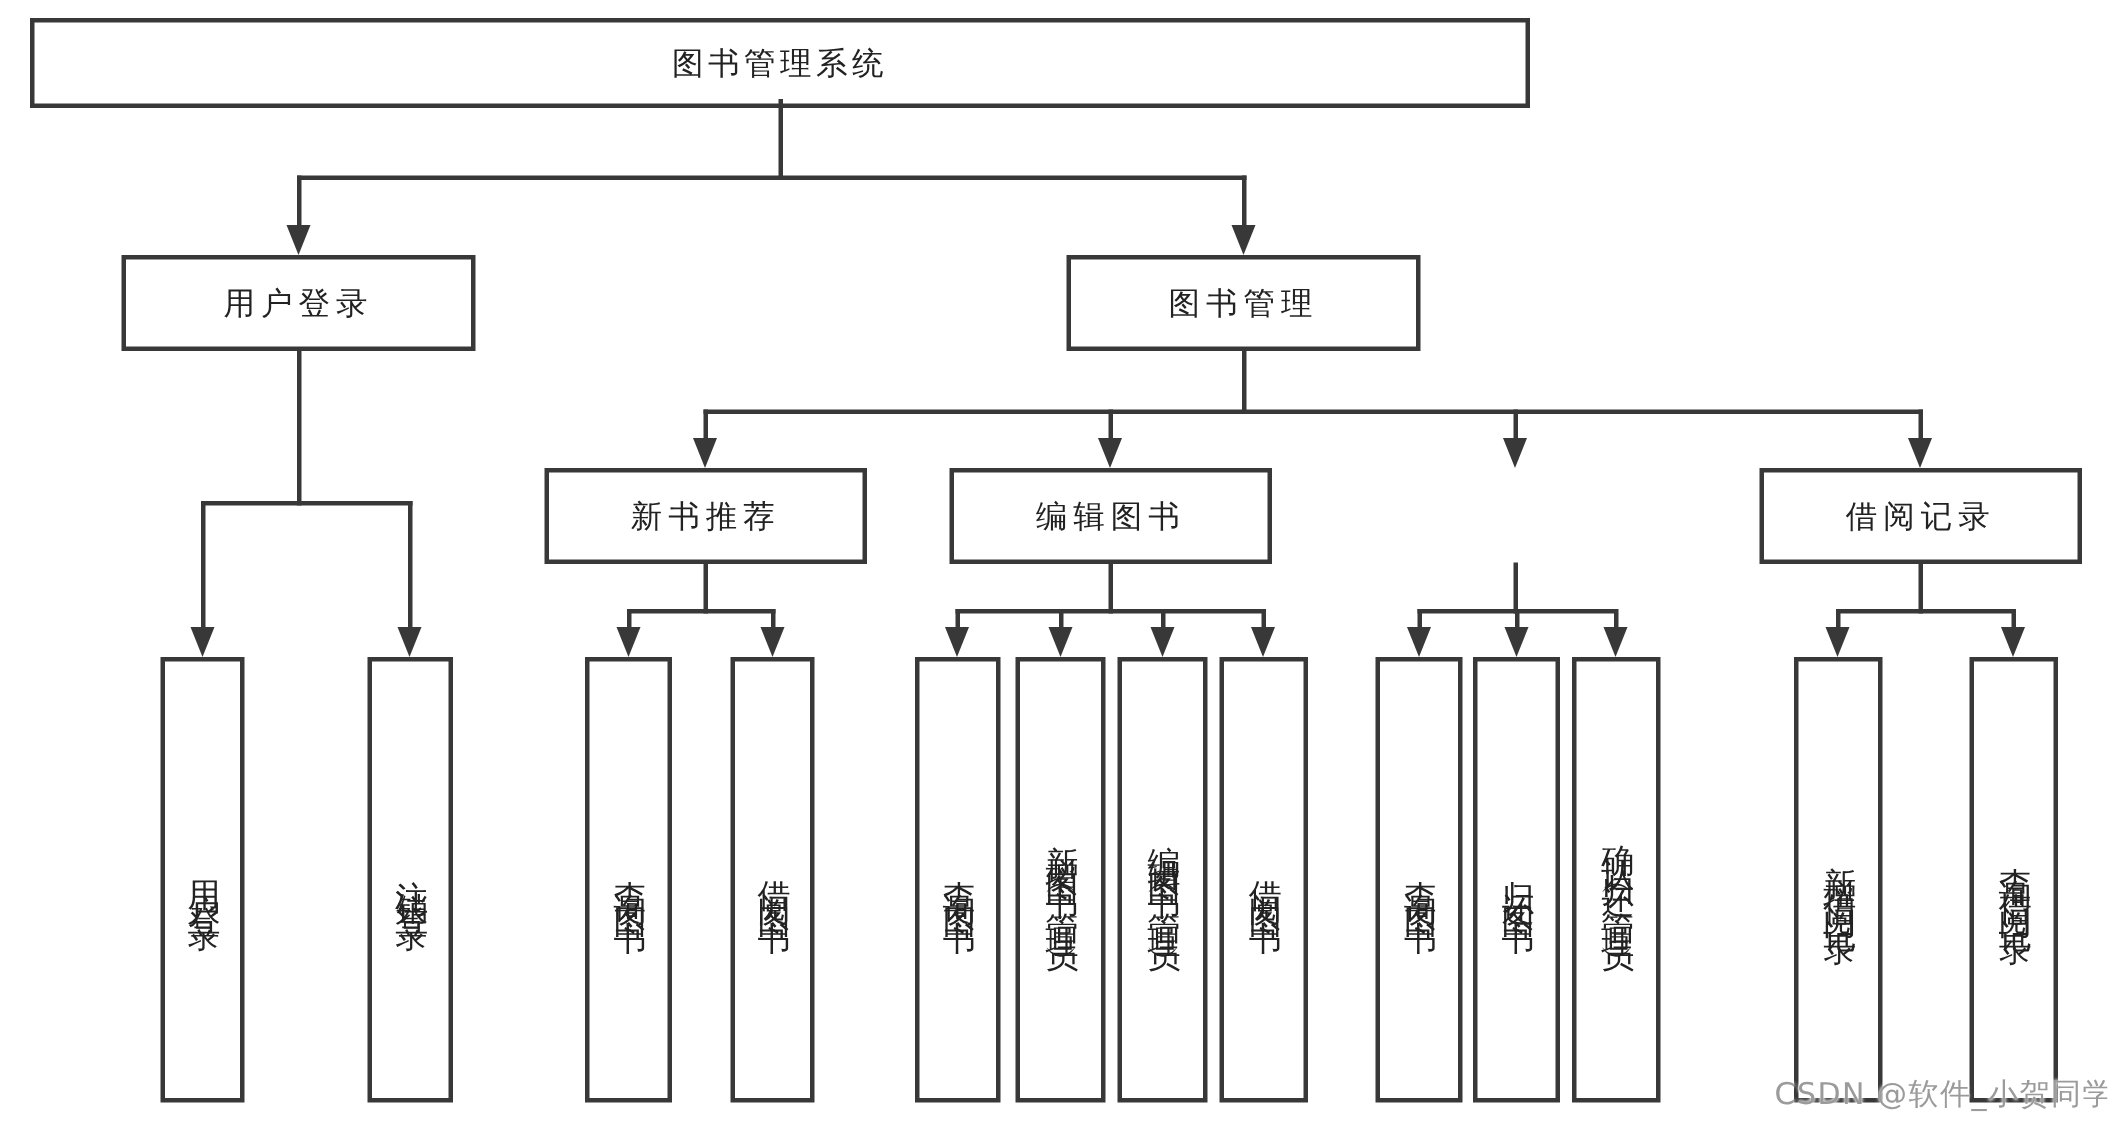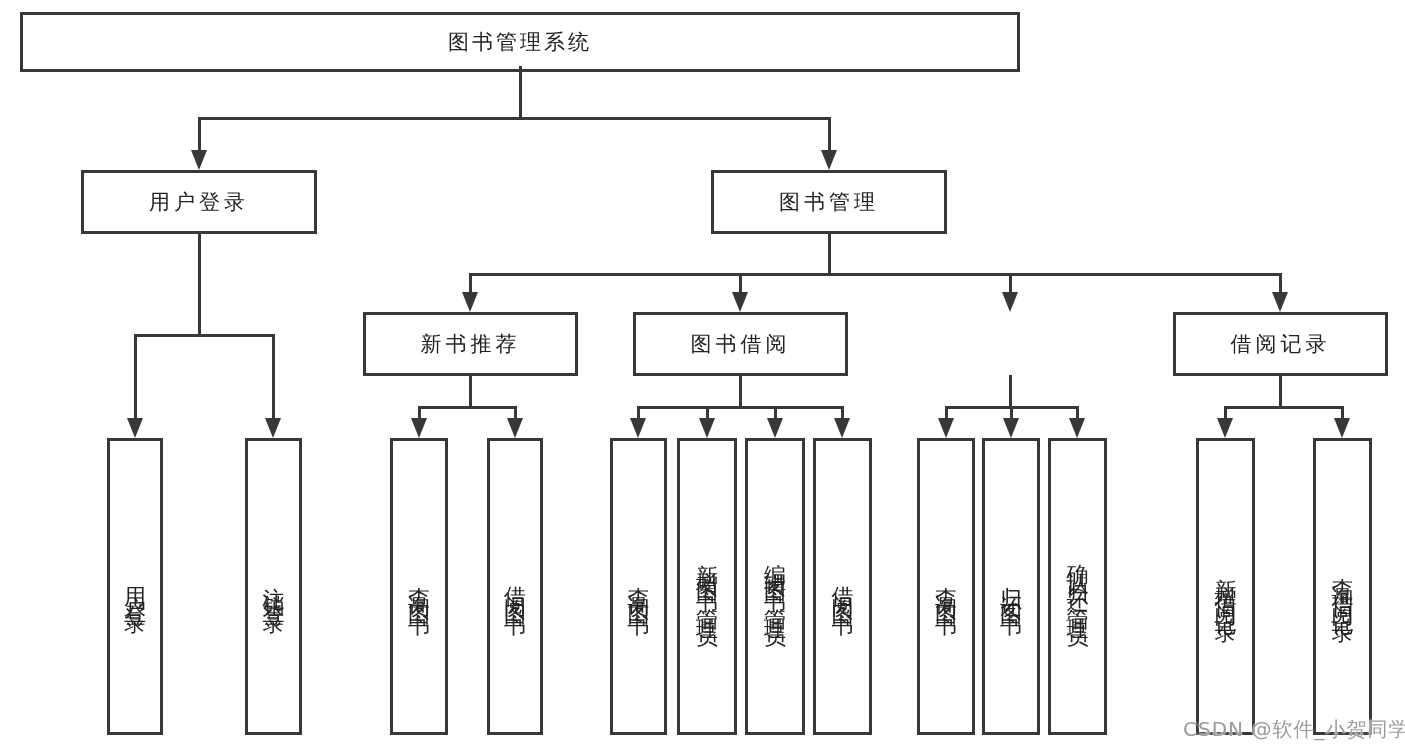--- a/index.html
+++ b/index.html
@@ -61,21 +61,21 @@
 <div class="canvas">
 
   <div class="node root-node" style="left:20px;top:12px;width:1000px;height:60px;">图书管理系统</div>
 
   <div class="node branch-node" style="left:81px;top:170px;width:236px;height:64px;">用户登录</div>
 
   <div class="node branch-node" style="left:711px;top:170px;width:236px;height:64px;">图书管理</div>
 
   <div class="node branch-node" style="left:363px;top:312px;width:215px;height:64px;">新书推荐</div>
 
-  <div class="node branch-node" style="left:633px;top:312px;width:215px;height:64px;">图书借阅</div>
+  <div class="node branch-node" style="left:633px;top:312px;width:215px;height:64px;">编辑图书</div>
 
 
   <div class="node branch-node" style="left:1173px;top:312px;width:215px;height:64px;">借阅记录</div>
 
   <div class="node leaf-node" style="left:107px;top:438px;width:56px;height:297px;">
     <span class="vtext">用户登录</span>
     </div>
 
   <div class="node leaf-node" style="left:245px;top:438px;width:57px;height:297px;">
     <span class="vtext">注销登录</span>

